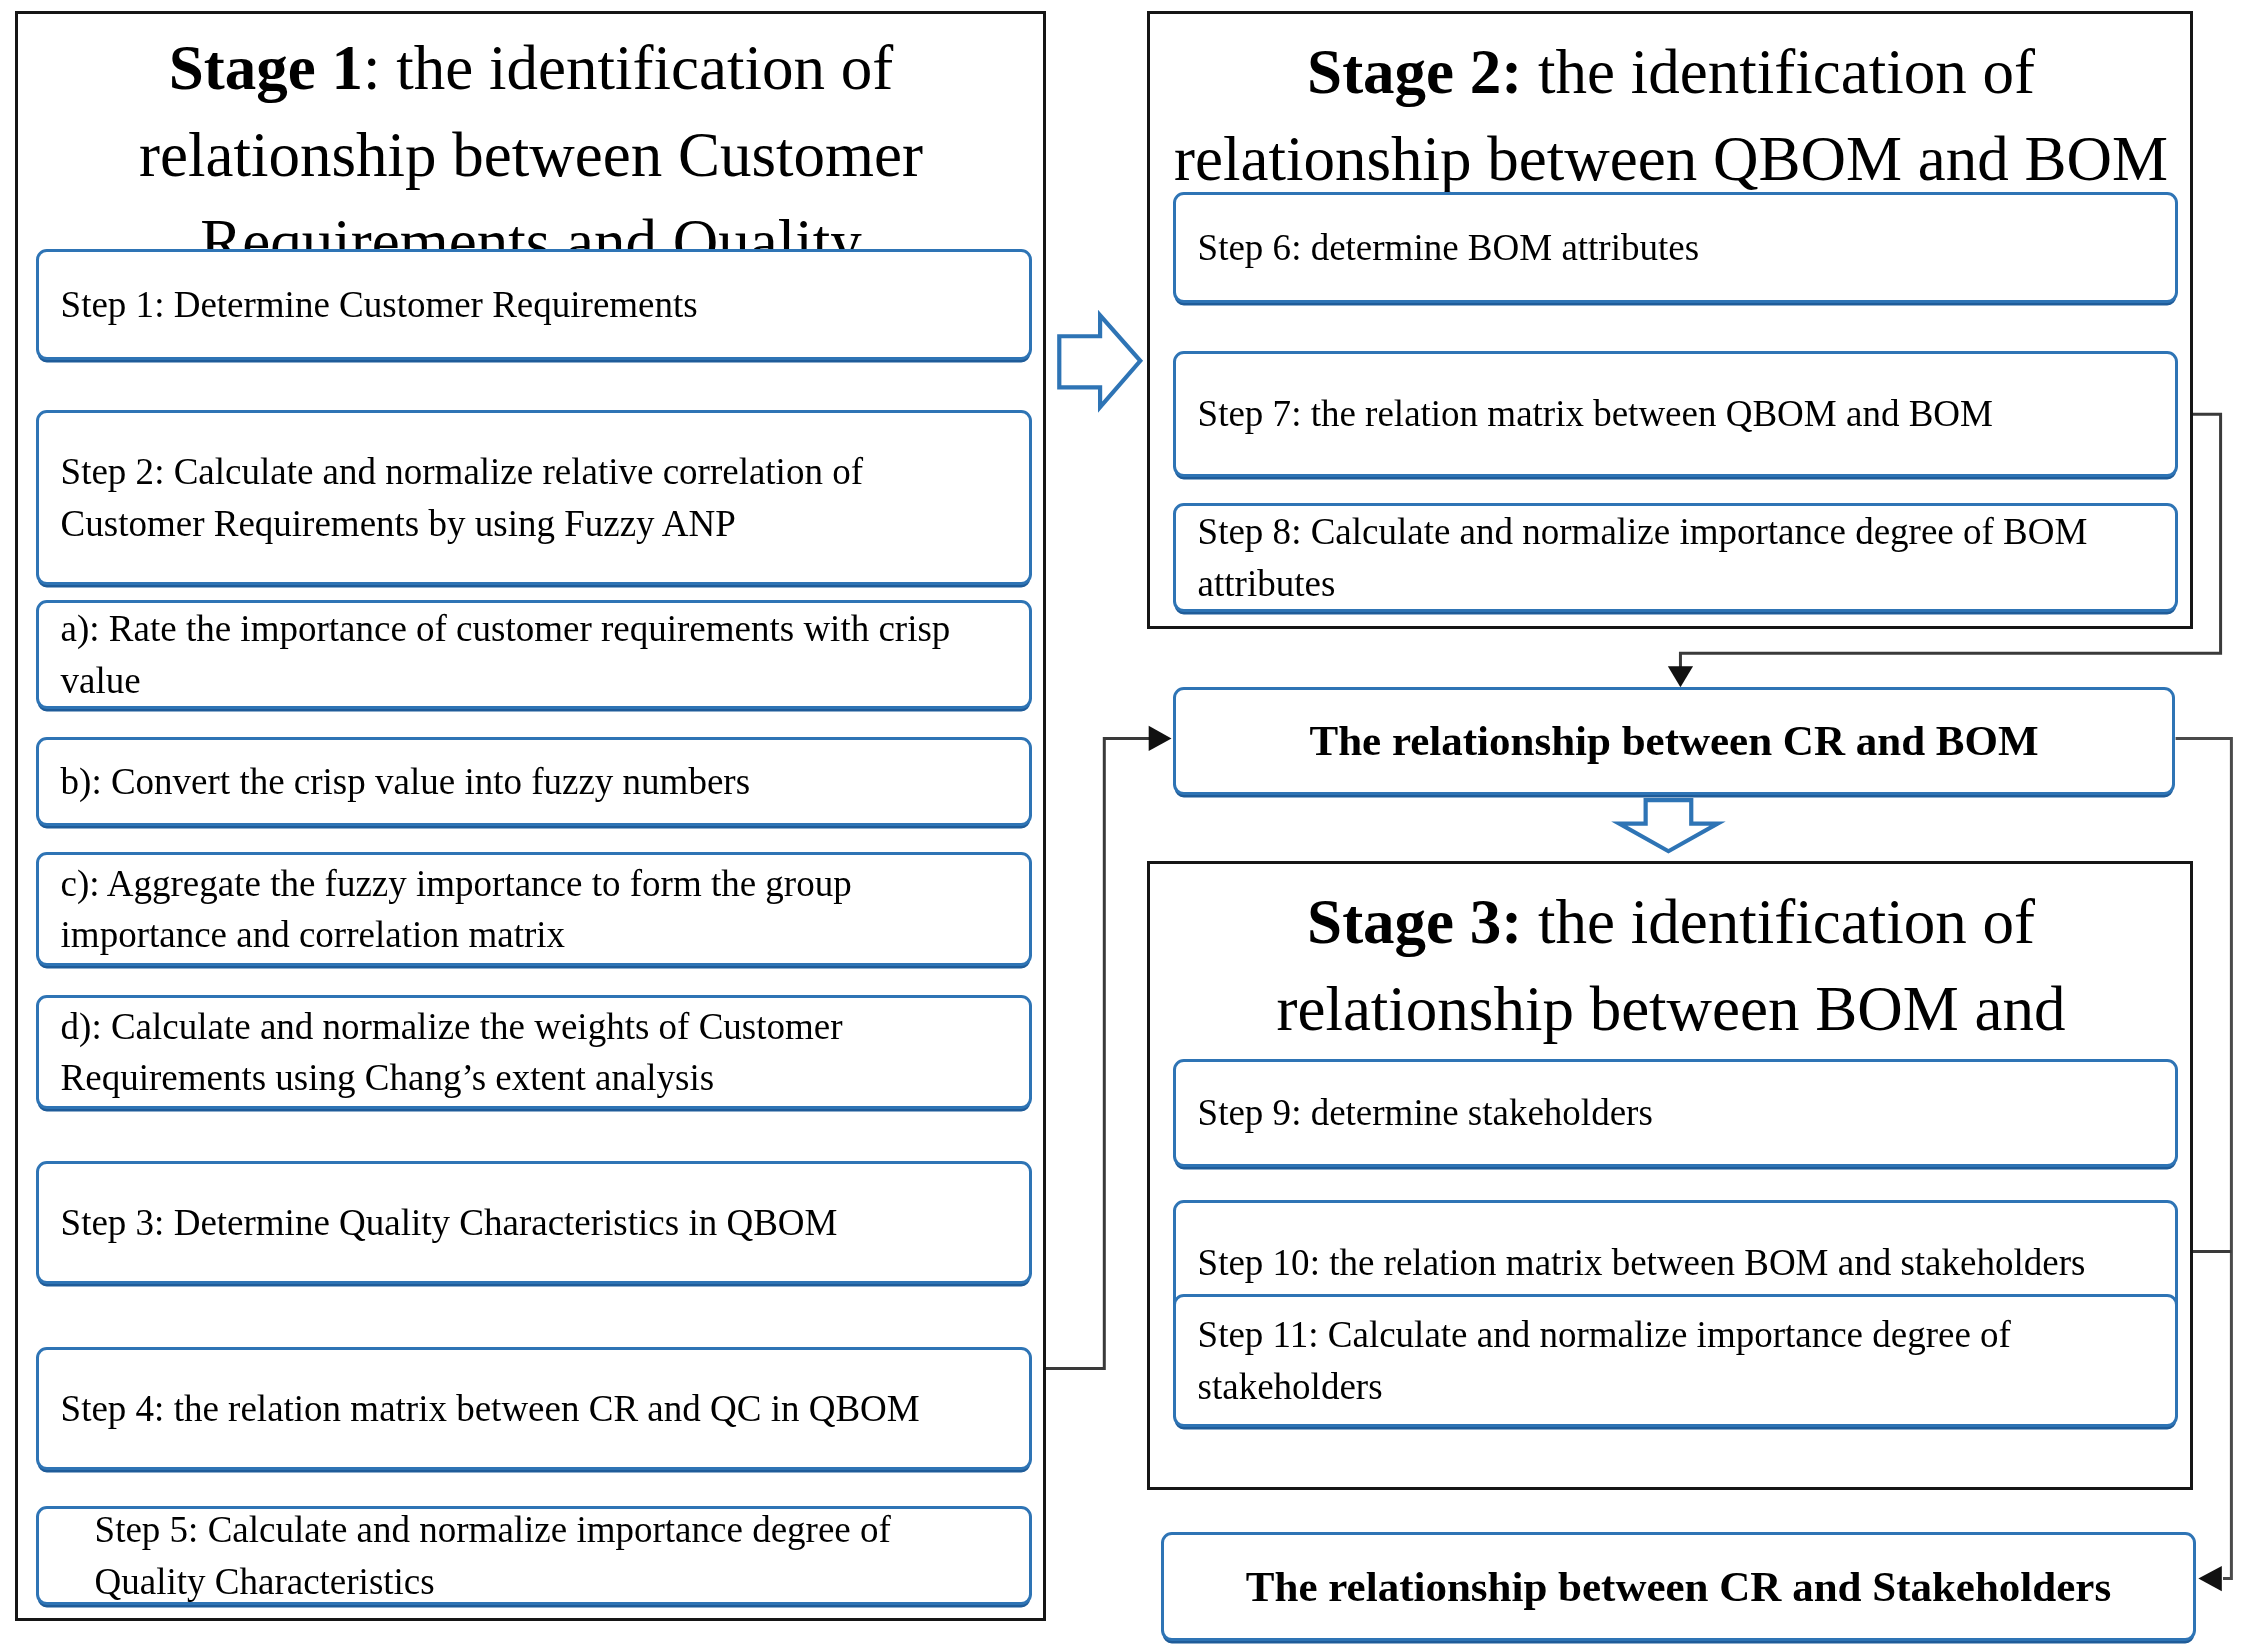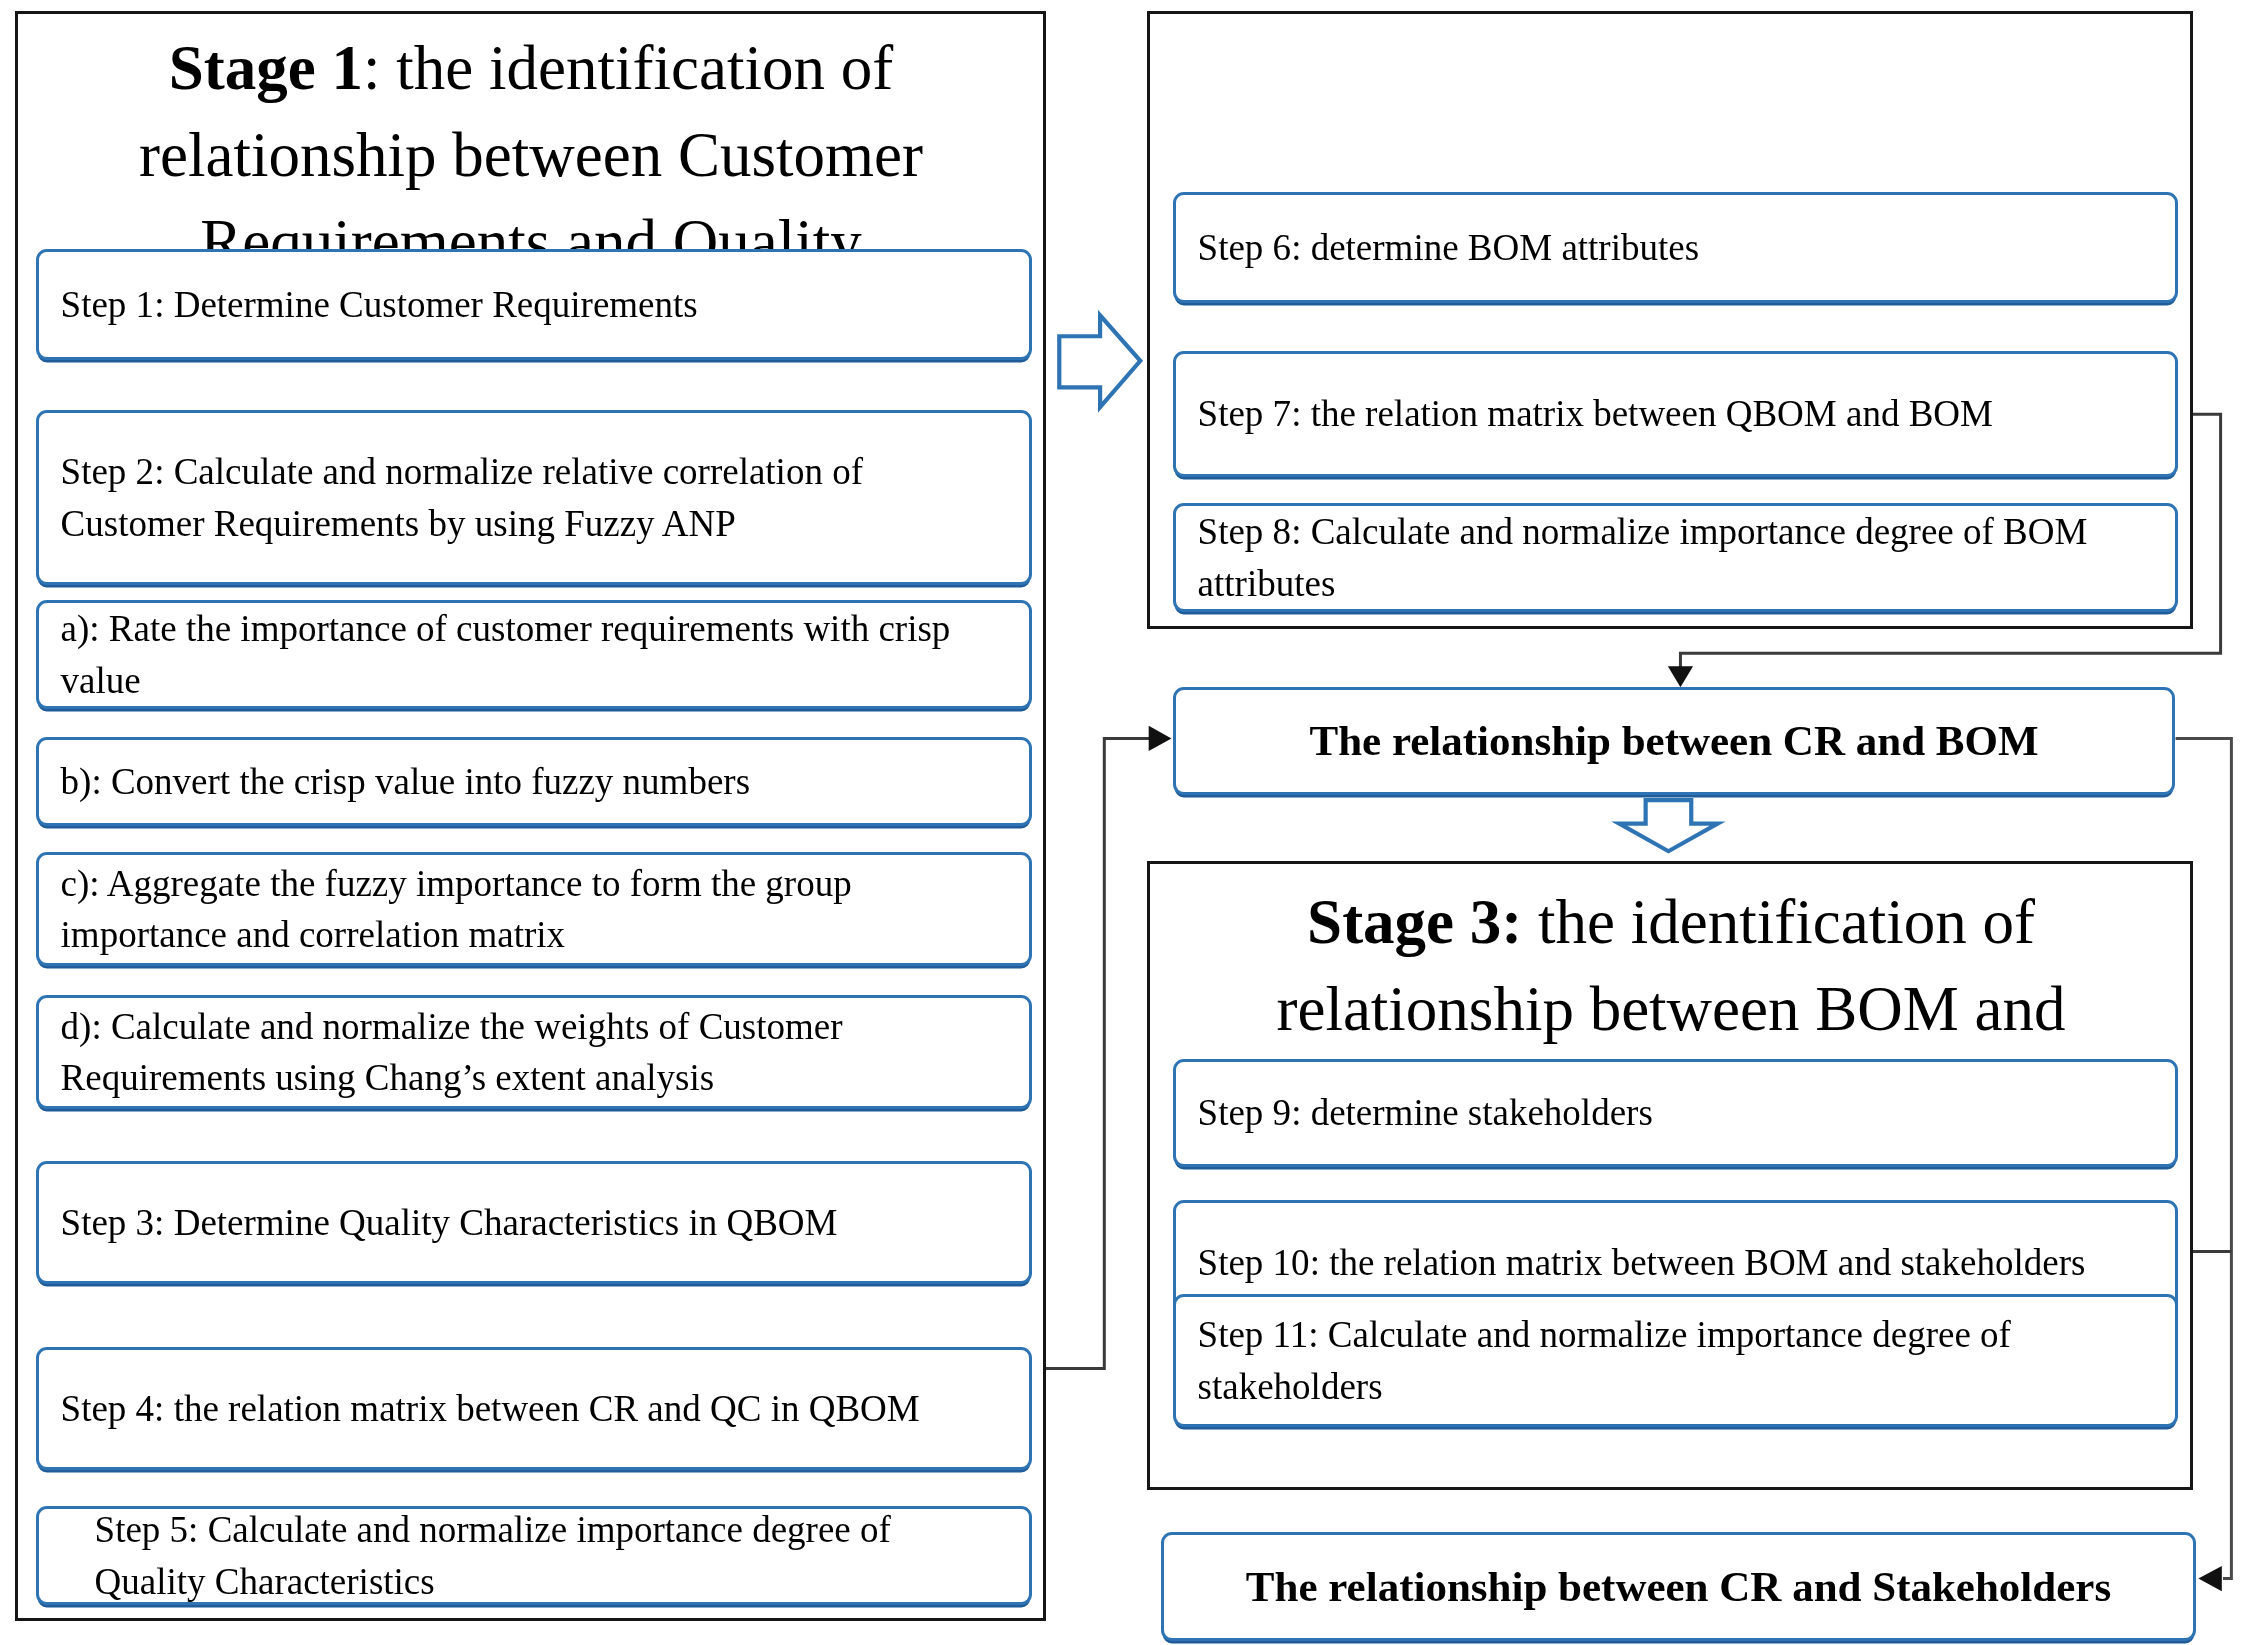--- a/index.html
+++ b/index.html
@@ -132,20 +132,23 @@
   </div>
 
   <div class="box" style="left:36px;top:1506px;width:996px;height:99px;">
     <div class="inner step-text" style="padding-top:0;padding-bottom:0;margin-left:34px;">
       <span class="step-label">Step 5:</span><span> Calculate and normalize importance degree of Quality Characteristics</span>
     </div>
   </div>
 
   <div class="stage" style="left:1147px;top:10.8px;width:1046px;height:618px;"></div>
 
+  <div class="stage-title" style="left:1170px;top:29px;width:1002px;">
+    <span class="prefix">Stage 2:</span><span> the identification of relationship between QBOM and BOM</span>
+  </div>
 
   <div class="box" style="left:1173px;top:192px;width:1005px;height:111px;">
     <div class="inner step-text">
       <span class="step-label">Step 6</span><span>: determine BOM attributes</span>
     </div>
   </div>
 
   <div class="box" style="left:1173px;top:351px;width:1005px;height:126px;">
     <div class="inner step-text">
       <span class="step-label">Step 7</span><span>: the relation matrix between QBOM and BOM</span>

